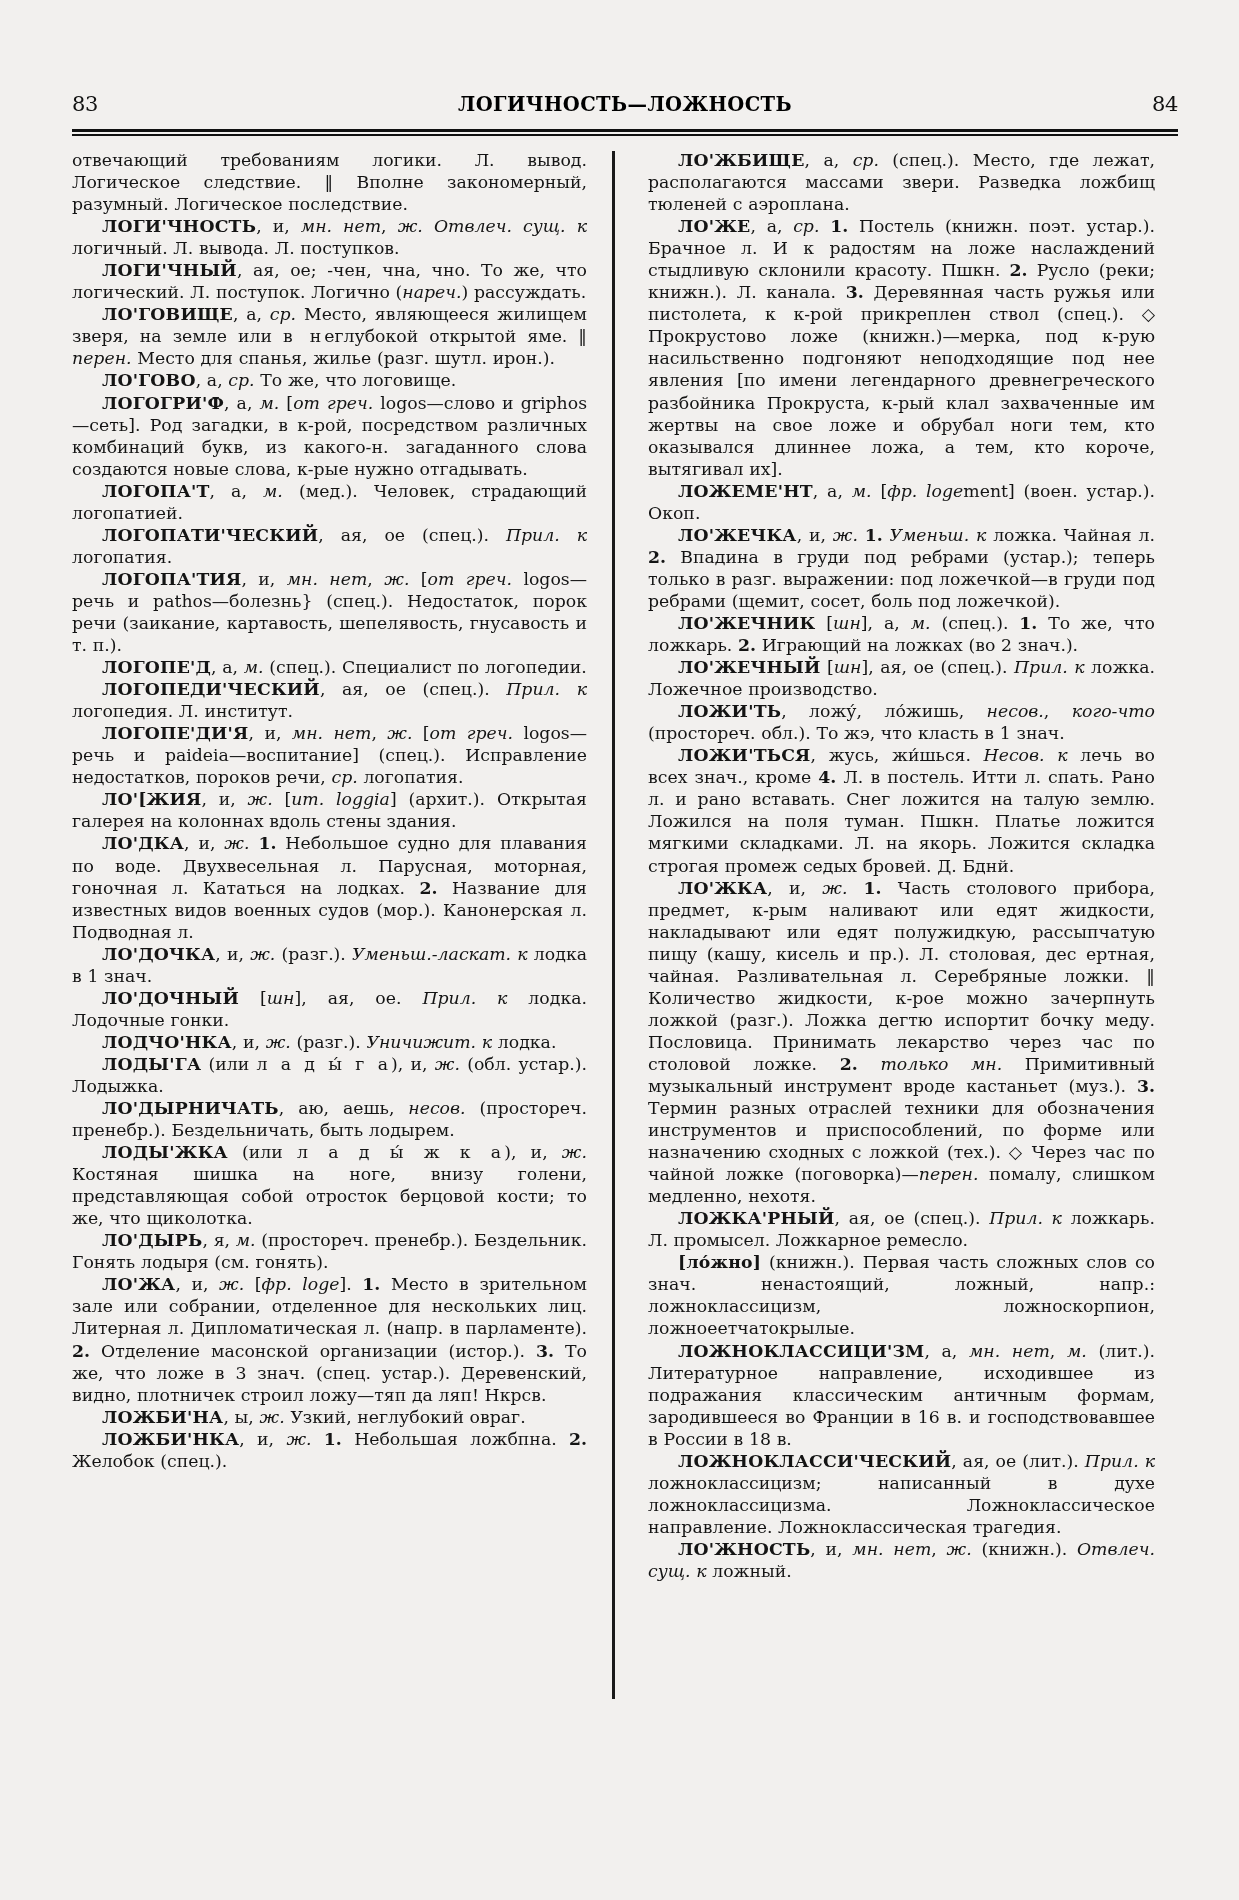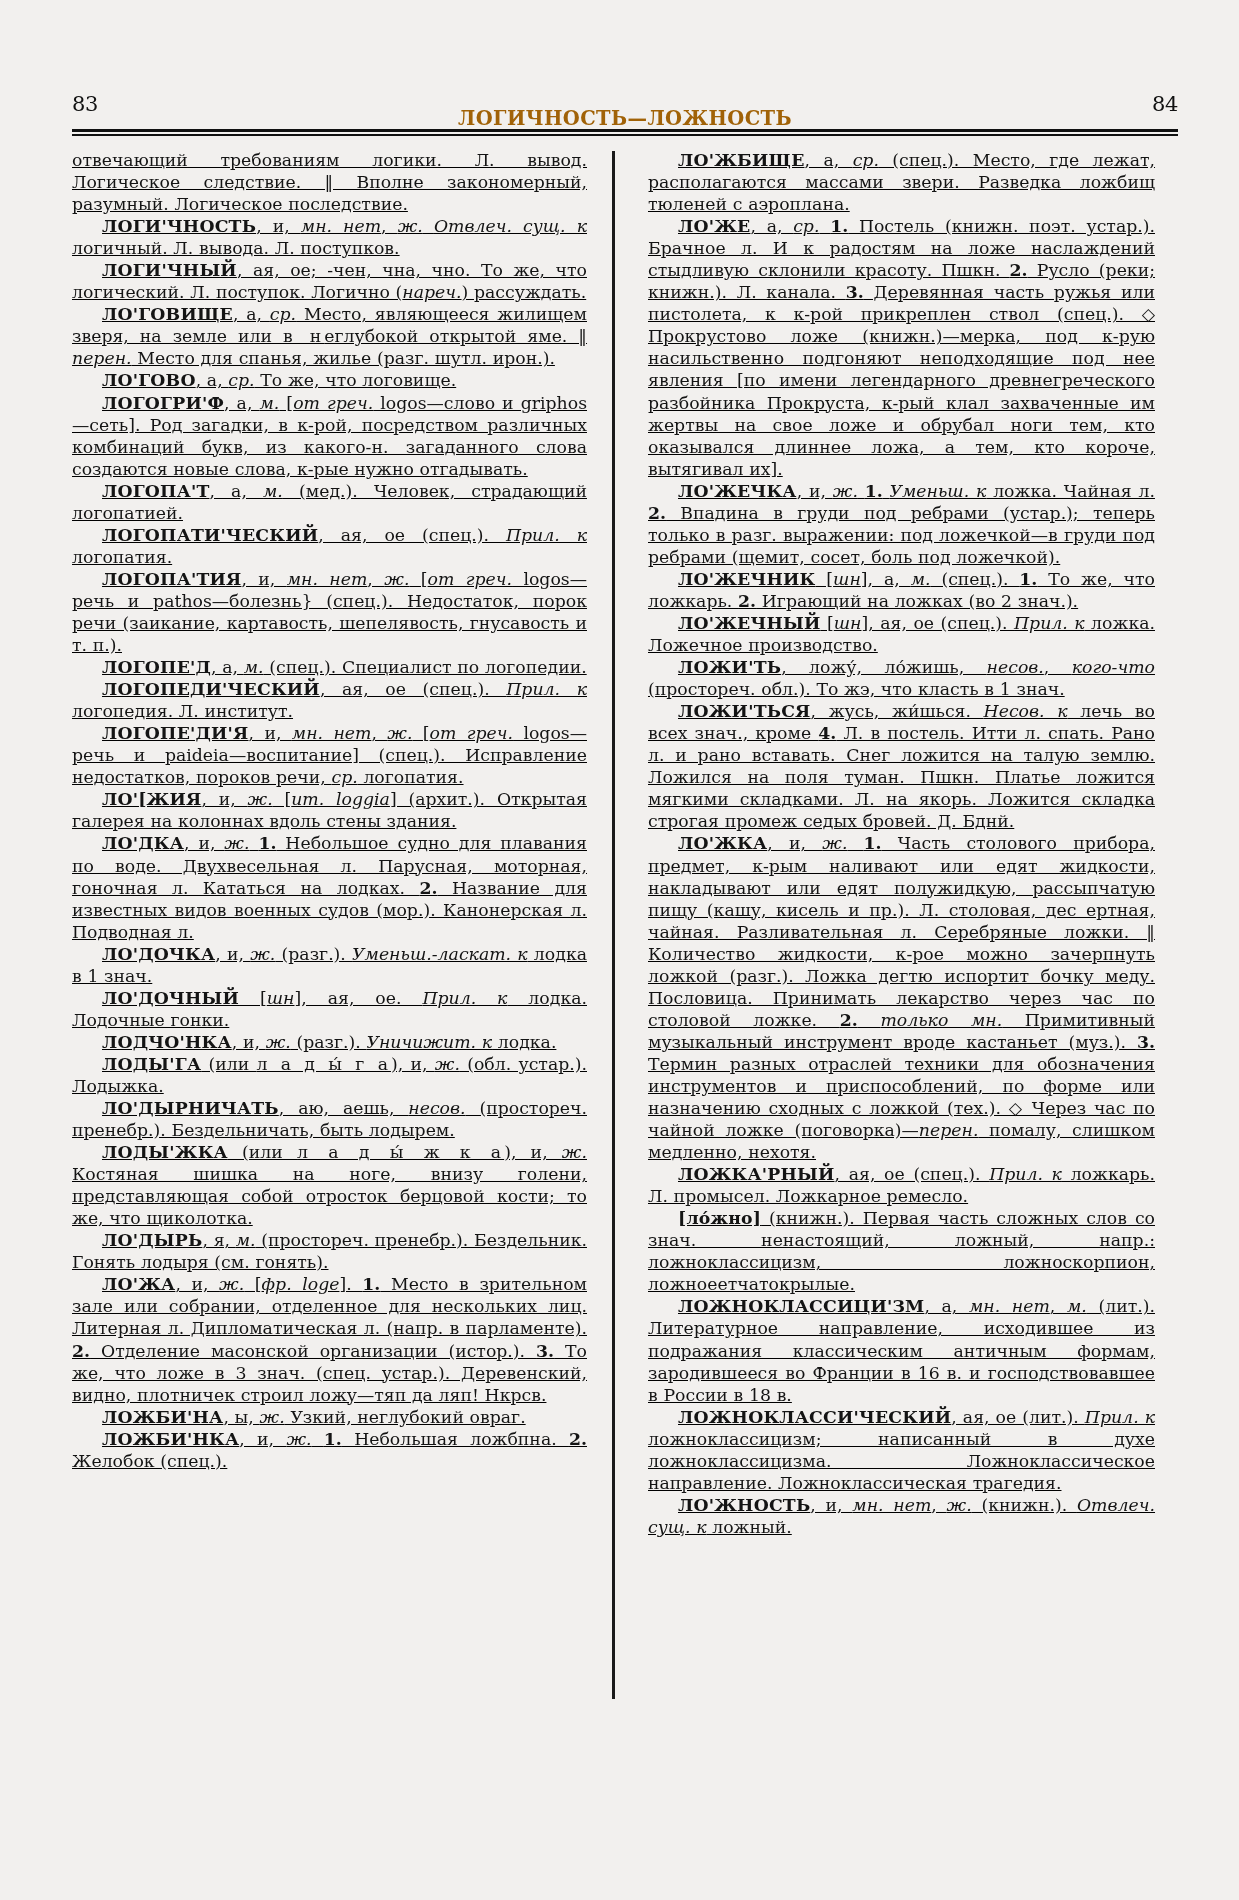--- a/index.html
+++ b/index.html
@@ -42,46 +42,45 @@
     line-height: 24px;
     color: #121212;
     letter-spacing: -0.3px;
   }
   .head-title {
     font-family: "DejaVu Serif", "Liberation Serif", serif;
     font-weight: bold;
     font-size: 19.5px;
     line-height: 24px;
     letter-spacing: 0.4px;
-    color: #a16207;
+    color: #000000;
     position: absolute;
     left: 50%;
     transform: translateX(-50%);
-    top: 15px;
+    top: 1px;
     white-space: nowrap;
   }
   .rule-double {
     margin-top: 3px;
     border-top: 3px solid #111;
     border-bottom: 2px solid #111;
     height: 2px;
     box-sizing: content-box;
   }
 
   
   .columns {
     position: relative;
     margin-top: 13px;
     display: flex;
     height: 1660px;
   }
   .col {
     width: 527px;
     box-sizing: border-box;
-    text-decoration: underline;
   }
   .col.left { padding-right: 12px; }
   .col.right { padding-left: 20px; }
   .col-divider {
     width: 3px;
     background: #1a1a1a;
     margin: 2px 13px 0 13px;
     height: 1548px;
   }
 
@@ -143,20 +142,21 @@
           <p class="entry"><span class="hw">ЛОДЫ'ЖКА</span> (или <span class="spaced">л а д ы́ ж к а</span>), и, <span class="it">ж.</span> Костяная шишка на ноге, внизу голени, представляющая собой отросток берцовой кости; то же, что щиколотка.</p>
           <p class="entry"><span class="hw">ЛО'ДЫРЬ</span>, я, <span class="it">м.</span> (простореч. пренебр.). Бездельник. Гонять лодыря (см. гонять).</p>
           <p class="entry"><span class="hw">ЛО'ЖА</span>, и, <span class="it">ж.</span> [<span class="it">фр. loge</span>]. <span class="b">1.</span> Место в зрительном зале или собрании, отделенное для нескольких лиц. Литерная л. Дипломатическая л. (напр. в парламенте). <span class="b">2.</span> Отделение масонской организации (истор.). <span class="b">3.</span> То же, что ложе в 3 знач. (спец. устар.). Деревенский, видно, плотничек строил ложу—тяп да ляп! Нкрсв.</p>
           <p class="entry"><span class="hw">ЛОЖБИ'НА</span>, ы, <span class="it">ж.</span> Узкий, неглубокий овраг.</p>
           <p class="entry"><span class="hw">ЛОЖБИ'НКА</span>, и, <span class="it">ж.</span> <span class="b">1.</span> Небольшая ложбпна. <span class="b">2.</span> Желобок (спец.).</p>
         </div>
       <div class="col-divider"></div>
       <div class="col right" id="right-col">
           <p class="entry"><span class="hw">ЛО'ЖБИЩЕ</span>, а, <span class="it">ср.</span> (спец.). Место, где лежат, располагаются массами звери. Разведка ложбищ тюленей с аэроплана.</p>
           <p class="entry"><span class="hw">ЛО'ЖЕ</span>, а, <span class="it">ср.</span> <span class="b">1.</span> Постель (книжн. поэт. устар.). Брачное л. И к радостям на ложе наслаждений стыдливую склонили красоту. Пшкн. <span class="b">2.</span> Русло (реки; книжн.). Л. канала. <span class="b">3.</span> Деревянная часть ружья или пистолета, к к-рой прикреплен ствол (спец.). ◇ Прокрустово ложе (книжн.)—мерка, под к-рую насильственно подгоняют неподходящие под нее явления [по имени легендарного древнегреческого разбойника Прокруста, к-рый клал захваченные им жертвы на свое ложе и обрубал ноги тем, кто оказывался длиннее ложа, а тем, кто короче, вытягивал их].</p>
+          <p class="entry"><span class="hw">ЛОЖЕМЕ'НТ</span>, а, <span class="it">м.</span> [<span class="it">фр. loge</span>ment] (воен. устар.). Окоп.</p>
           <p class="entry"><span class="hw">ЛО'ЖЕЧКА</span>, и, <span class="it">ж.</span> <span class="b">1.</span> <span class="it">Уменьш. к</span> ложка. Чайная л. <span class="b">2.</span> Впадина в груди под ребрами (устар.); теперь только в разг. выражении: под ложечкой—в груди под ребрами (щемит, сосет, боль под ложечкой).</p>
           <p class="entry"><span class="hw">ЛО'ЖЕЧНИК</span> [<span class="it">шн</span>], а, <span class="it">м.</span> (спец.). <span class="b">1.</span> То же, что ложкарь. <span class="b">2.</span> Играющий на ложках (во 2 знач.).</p>
           <p class="entry"><span class="hw">ЛО'ЖЕЧНЫЙ</span> [<span class="it">шн</span>], ая, ое (спец.). <span class="it">Прил. к</span> ложка. Ложечное производство.</p>
           <p class="entry"><span class="hw">ЛОЖИ'ТЬ</span>, ложу́, ло́жишь, <span class="it">несов.</span>, <span class="it">кого-что</span> (простореч. обл.). То жэ, что класть в 1 знач.</p>
           <p class="entry"><span class="hw">ЛОЖИ'ТЬСЯ</span>, жусь, жи́шься. <span class="it">Несов. к</span> лечь во всех знач., кроме <span class="b">4.</span> Л. в постель. Итти л. спать. Рано л. и рано вставать. Снег ложится на талую землю. Ложился на поля туман. Пшкн. Платье ложится мягкими складками. Л. на якорь. Ложится складка строгая промеж седых бровей. Д. Бднй.</p>
           <p class="entry"><span class="hw">ЛО'ЖКА</span>, и, <span class="it">ж.</span> <span class="b">1.</span> Часть столового прибора, предмет, к-рым наливают или едят жидкости, накладывают или едят полужидкую, рассыпчатую пищу (кашу, кисель и пр.). Л. столовая, дес ертная, чайная. Разливательная л. Серебряные ложки. ‖ Количество жидкости, к-рое можно зачерпнуть ложкой (разг.). Ложка дегтю испортит бочку меду. Пословица. Принимать лекарство через час по столовой ложке. <span class="b">2.</span> <span class="it">только мн.</span> Примитивный музыкальный инструмент вроде кастаньет (муз.). <span class="b">3.</span> Термин разных отраслей техники для обозначения инструментов и приспособлений, по форме или назначению сходных с ложкой (тех.). ◇ Через час по чайной ложке (поговорка)—<span class="it">перен.</span> помалу, слишком медленно, нехотя.</p>
           <p class="entry"><span class="hw">ЛОЖКА'РНЫЙ</span>, ая, ое (спец.). <span class="it">Прил. к</span> ложкарь. Л. промысел. Ложкарное ремесло.</p>
           <p class="entry"><span class="hw">[ло́жно]</span> (книжн.). Первая часть сложных слов со знач. ненастоящий, ложный, напр.: ложноклассицизм, ложноскорпион, ложноеетчатокрылые.</p>
           <p class="entry"><span class="hw">ЛОЖНОКЛАССИЦИ'ЗМ</span>, а, <span class="it">мн. нет</span>, <span class="it">м.</span> (лит.). Литературное направление, исходившее из подражания классическим античным формам, зародившееся во Франции в 16 в. и господствовавшее в России в 18 в.</p>
           <p class="entry"><span class="hw">ЛОЖНОКЛАССИ'ЧЕСКИЙ</span>, ая, ое (лит.). <span class="it">Прил. к</span> ложноклассицизм; написанный в духе ложноклассицизма. Ложноклассическое направление. Ложноклассическая трагедия.</p>

